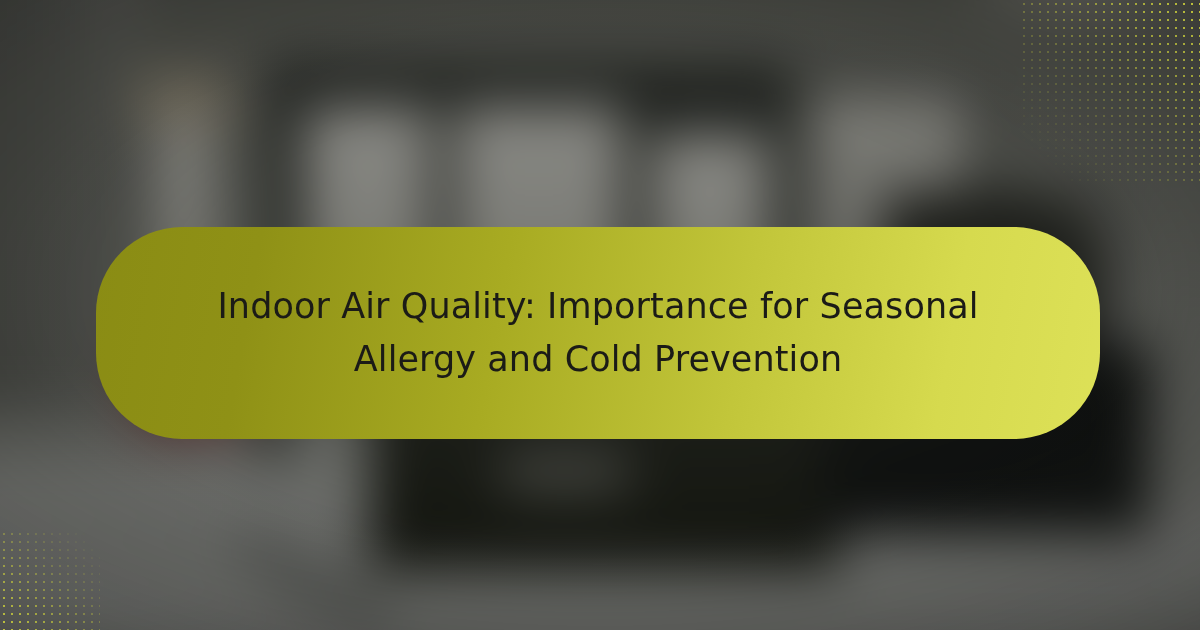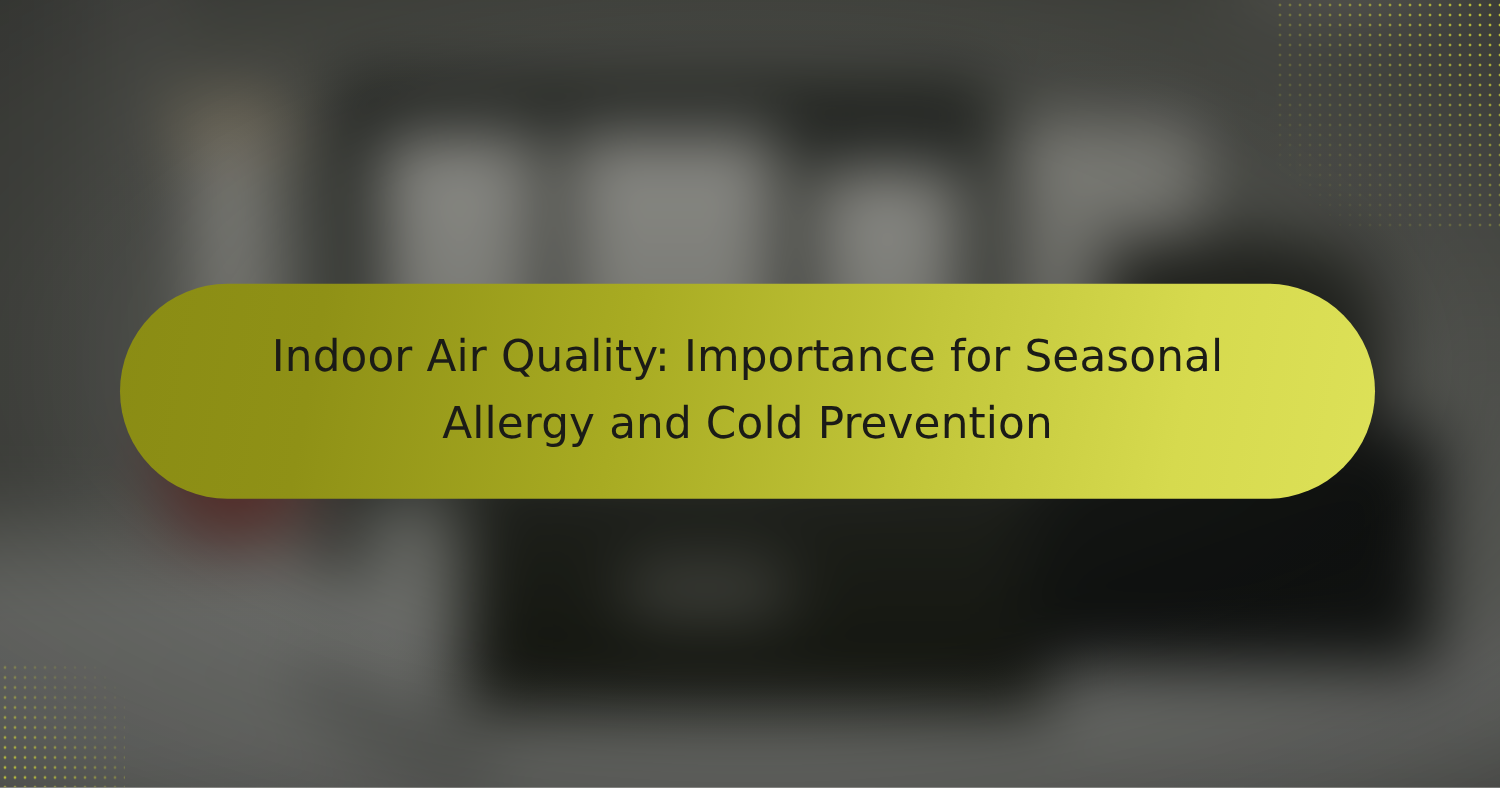--- a/index.html
+++ b/index.html
@@ -235,21 +235,21 @@
     -webkit-mask-image: linear-gradient(45deg, rgba(0,0,0,1) 0%, rgba(0,0,0,0.72) 26%, rgba(0,0,0,0.25) 60%, rgba(0,0,0,0) 92%);
     mask-image: linear-gradient(45deg, rgba(0,0,0,1) 0%, rgba(0,0,0,0.72) 26%, rgba(0,0,0,0.25) 60%, rgba(0,0,0,0) 92%);
   }
 
   
   .title-pill {
     position: absolute;
     left: 96px;
     top: 227px;
     width: 1004px;
-    height: 172px;
+    height: 212px;
     border-radius: 86px;
     background: linear-gradient(100deg, #8a8c14 0%, #8f9116 16%, #a8ab22 40%, #c2c63a 64%, #d6da4e 84%, #dde158 100%);
     display: flex;
     align-items: center;
     justify-content: center;
     box-sizing: border-box;
     padding: 0 62px;
   }
 
   .title-text {

